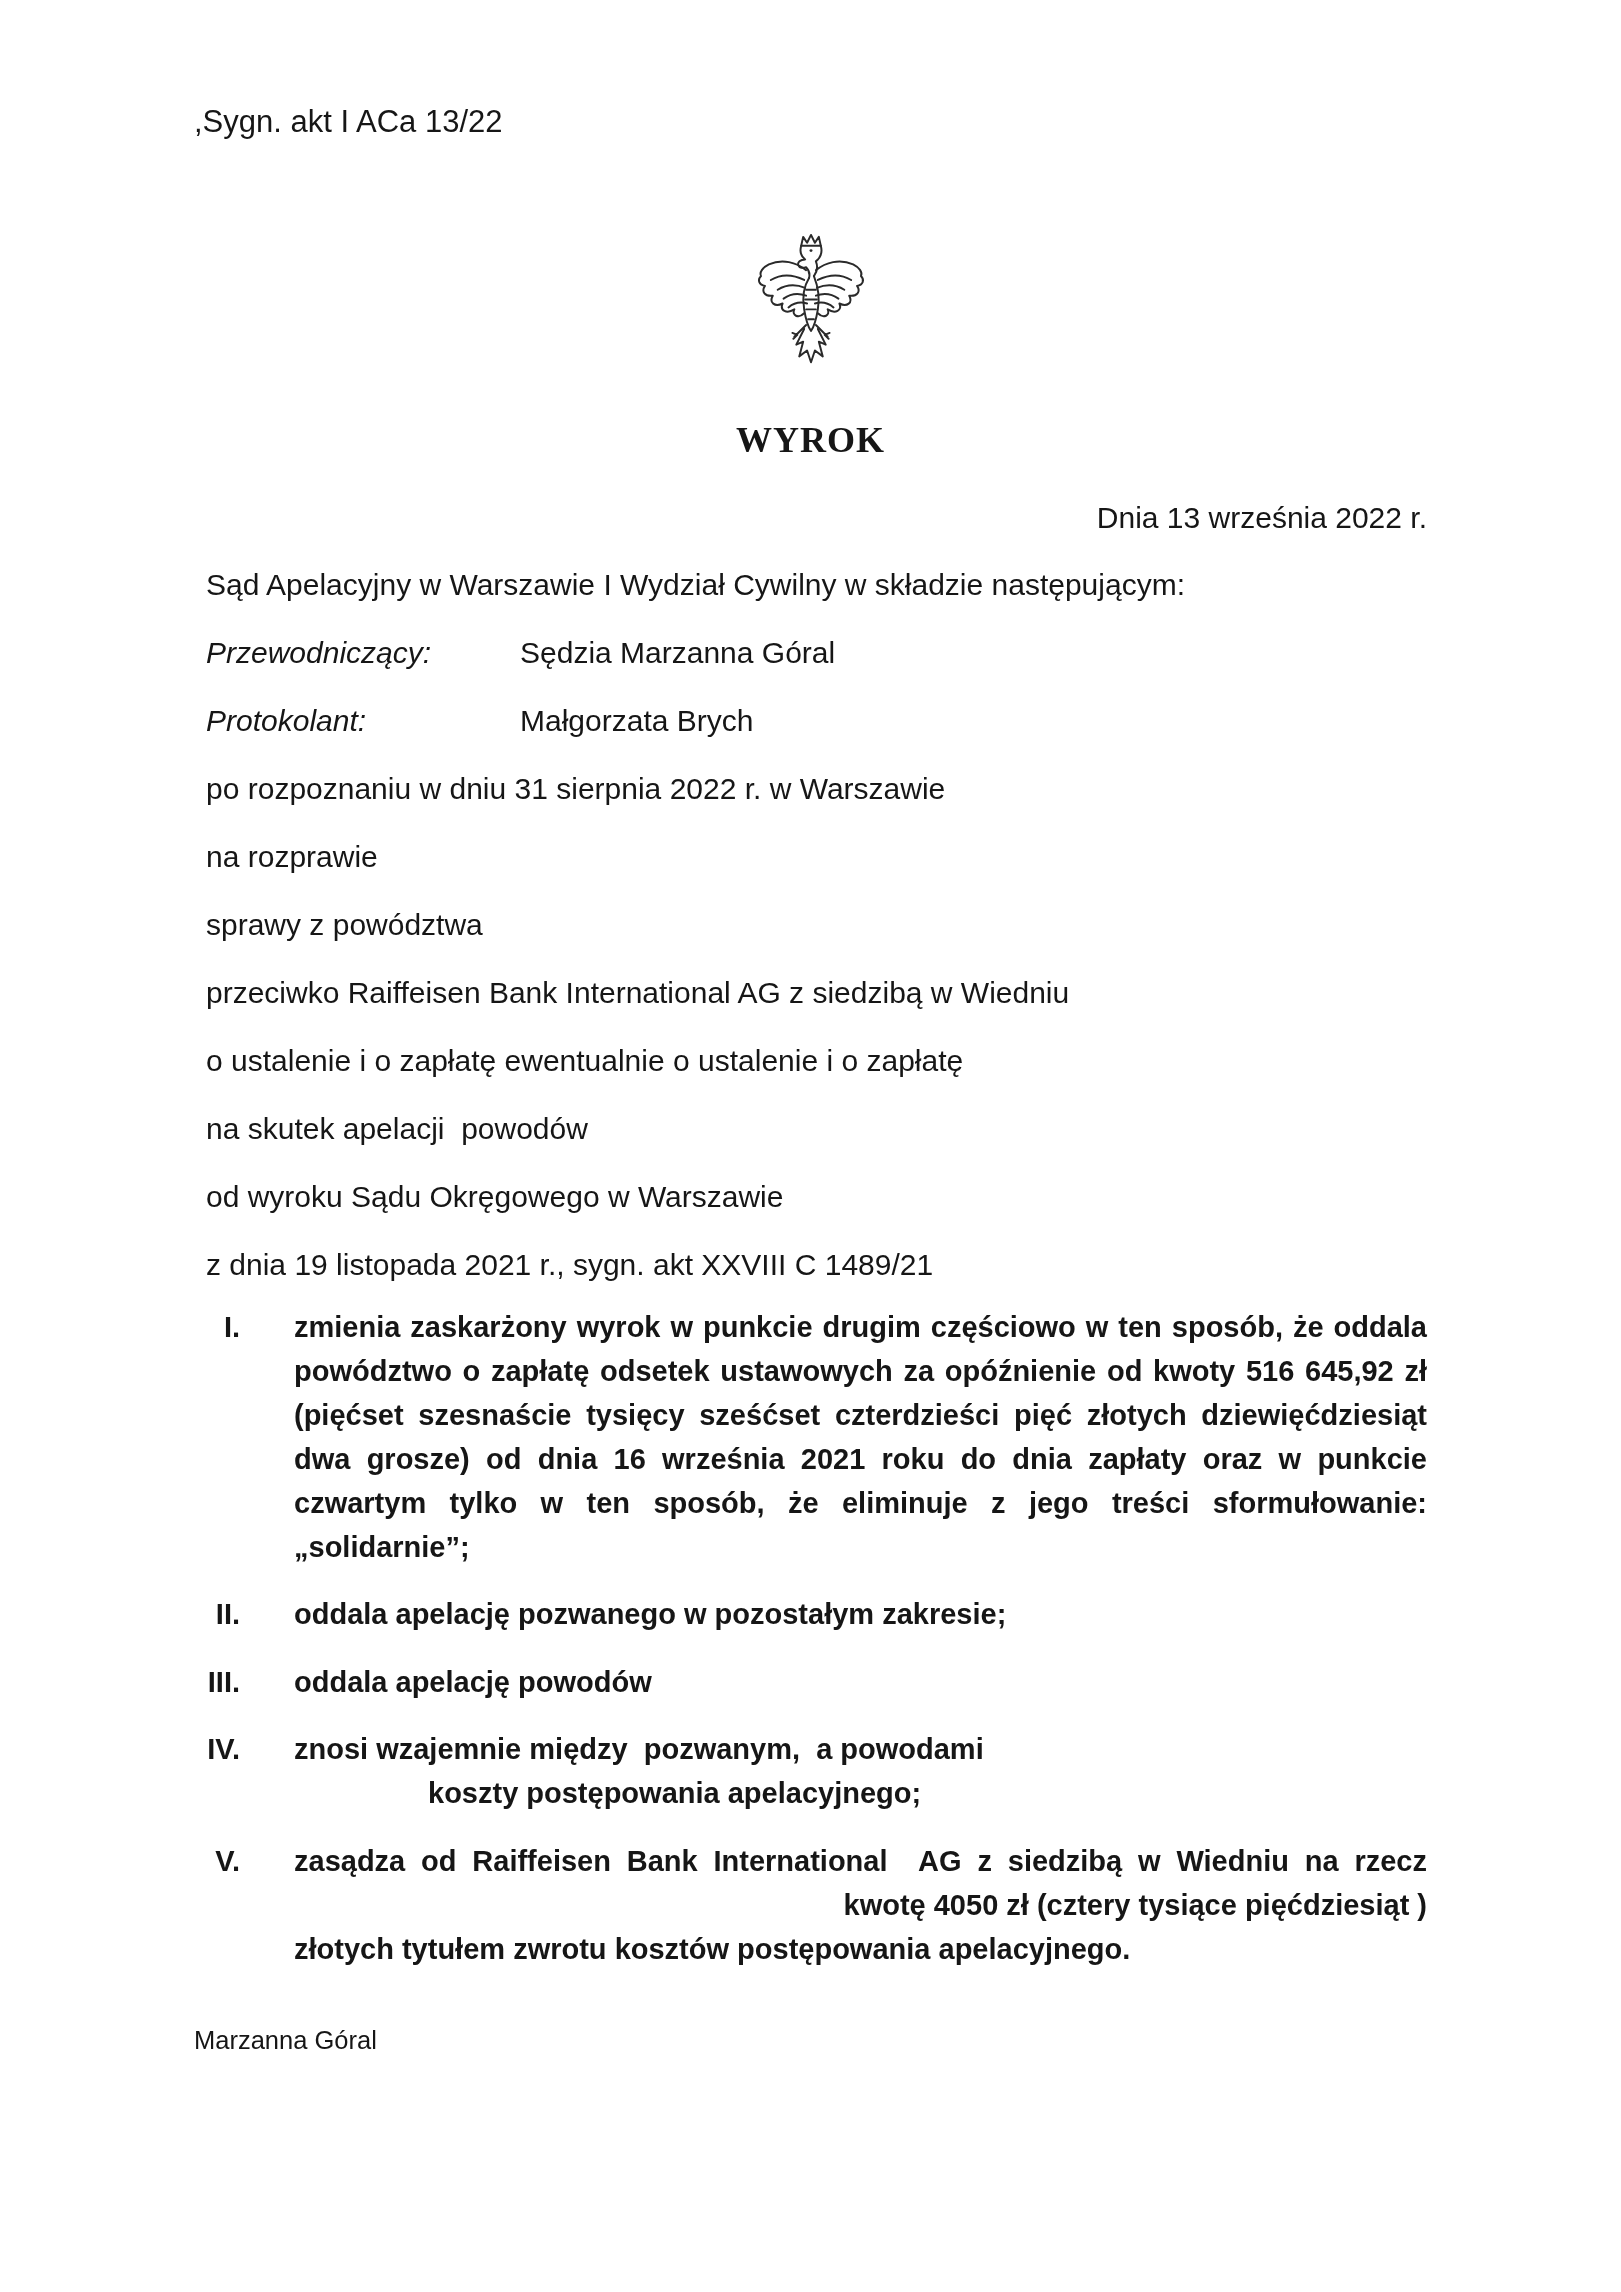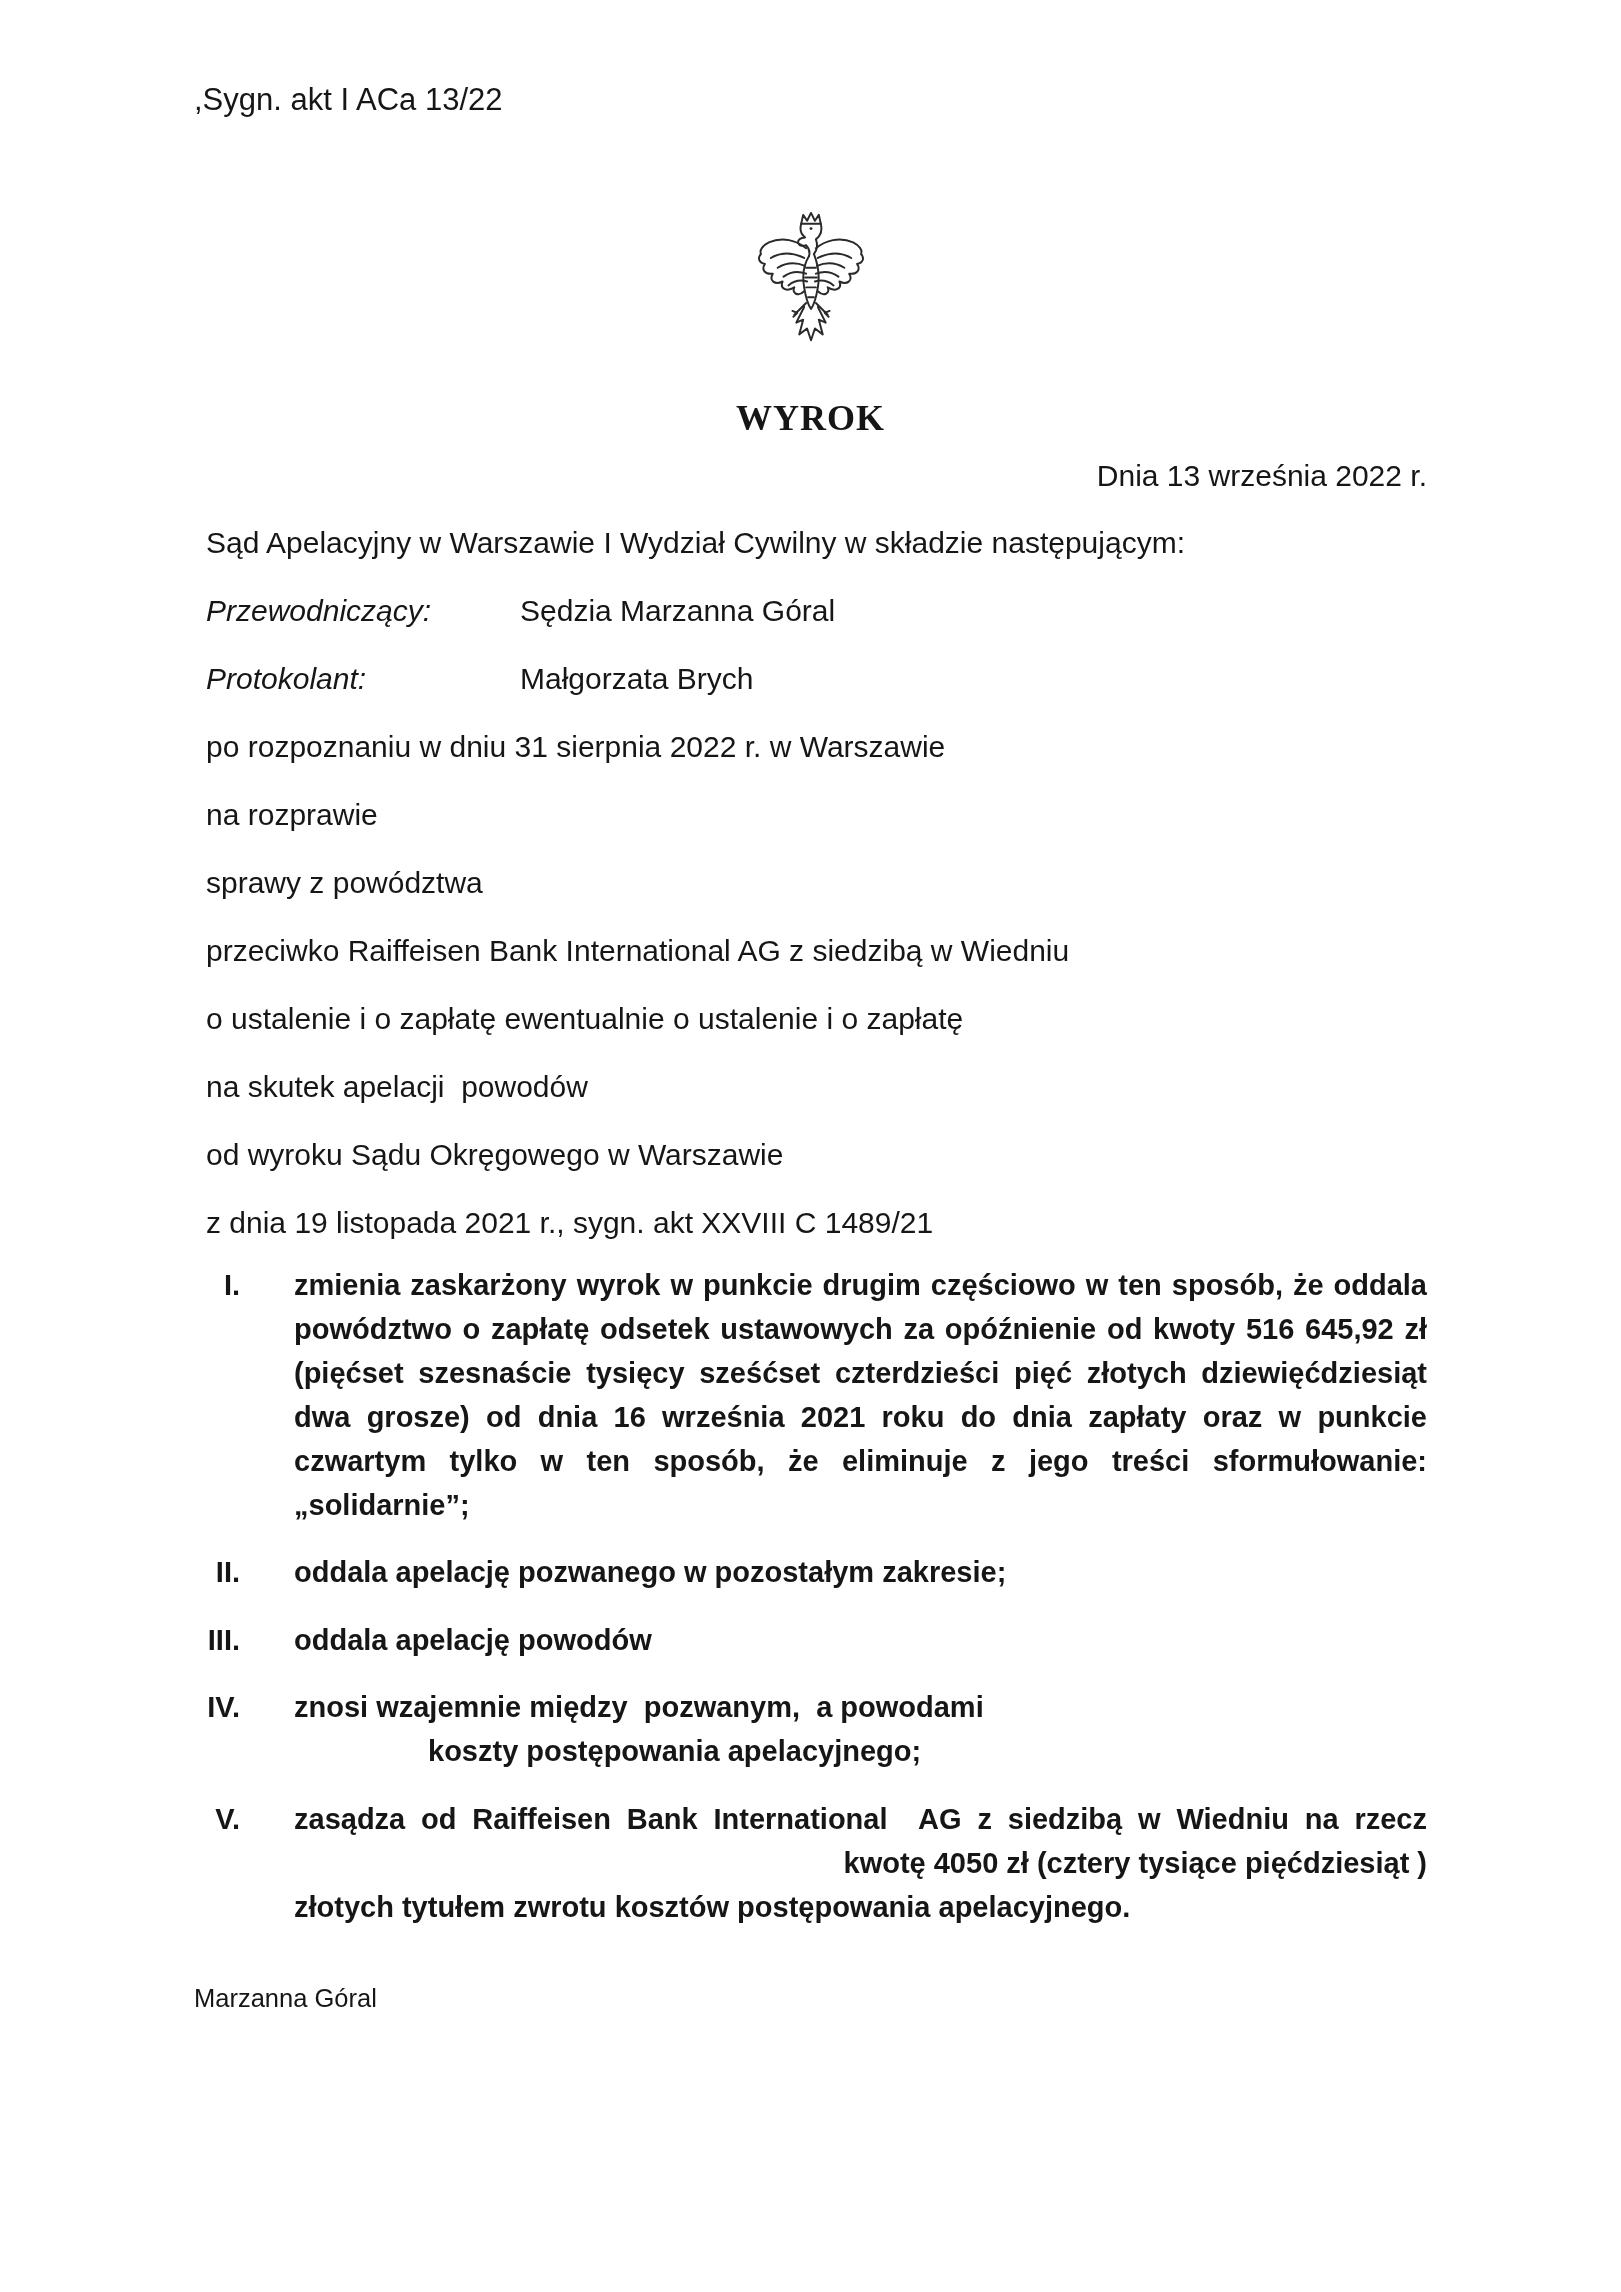--- a/index.html
+++ b/index.html
@@ -1,31 +1,31 @@
 <!DOCTYPE html>
 <html lang="pl"><head>
 <meta charset="utf-8">
 <style>
   html,body{margin:0;padding:0;background:#ffffff;}
   .page{
     position:relative;
     width:1621px;height:2293px;
     background:#ffffff;
     box-sizing:border-box;
-    padding:80px 194px 0 194px;
+    padding:102px 194px 0 194px;
     font-family:"Liberation Sans",sans-serif;
     color:#161616;
     overflow:hidden;
   }
   .sygn{font-size:31px;line-height:39px;white-space:pre-wrap;}
   .emblem-wrap{margin-top:90px;height:147px;text-align:center;}
   .emblem-wrap svg{display:inline-block;}
   .title{margin-top:39px;text-align:center;font-weight:700;font-size:36px;line-height:46px;letter-spacing:1px;font-family:Liberation Serif, serif;}
   .title .line2{word-spacing:8.8px;}
-  .date{margin-top:15px;text-align:right;font-size:30px;line-height:39px;}
+  .date{margin-top:35px;text-align:right;font-size:30px;line-height:39px;}
   .intro{margin-top:19.6px;font-size:30px;line-height:56px;}
   .intro p{margin:12px;white-space:pre-wrap;}
   .comp-label{display:inline-block;width:314px;font-style:italic;}
   .decisions{margin-top:9.8px;font-size:29px;line-height:44px;font-weight:700;}
   .item{display:flex;margin-bottom:23.5px;}
   .num{flex:none;width:100px;padding-right:54px;box-sizing:border-box;text-align:right;}
   .txt{flex:1;min-width:0;}
   .justify{text-align:justify;}
   .line-full{text-align:justify;text-align-last:justify;}
   .line-right{text-align:right;}

